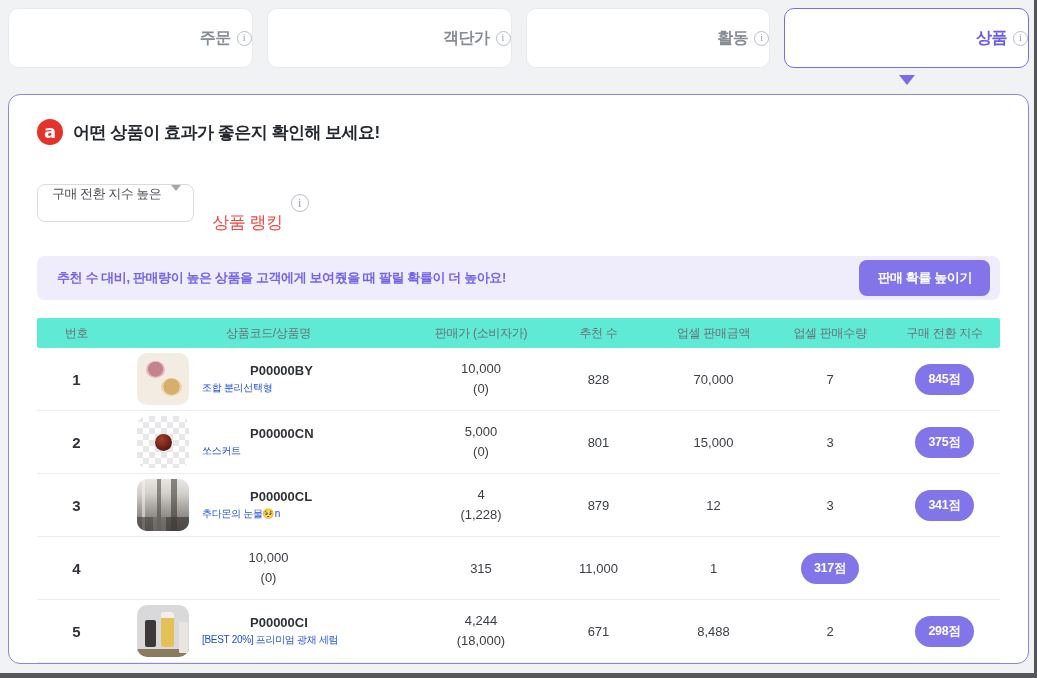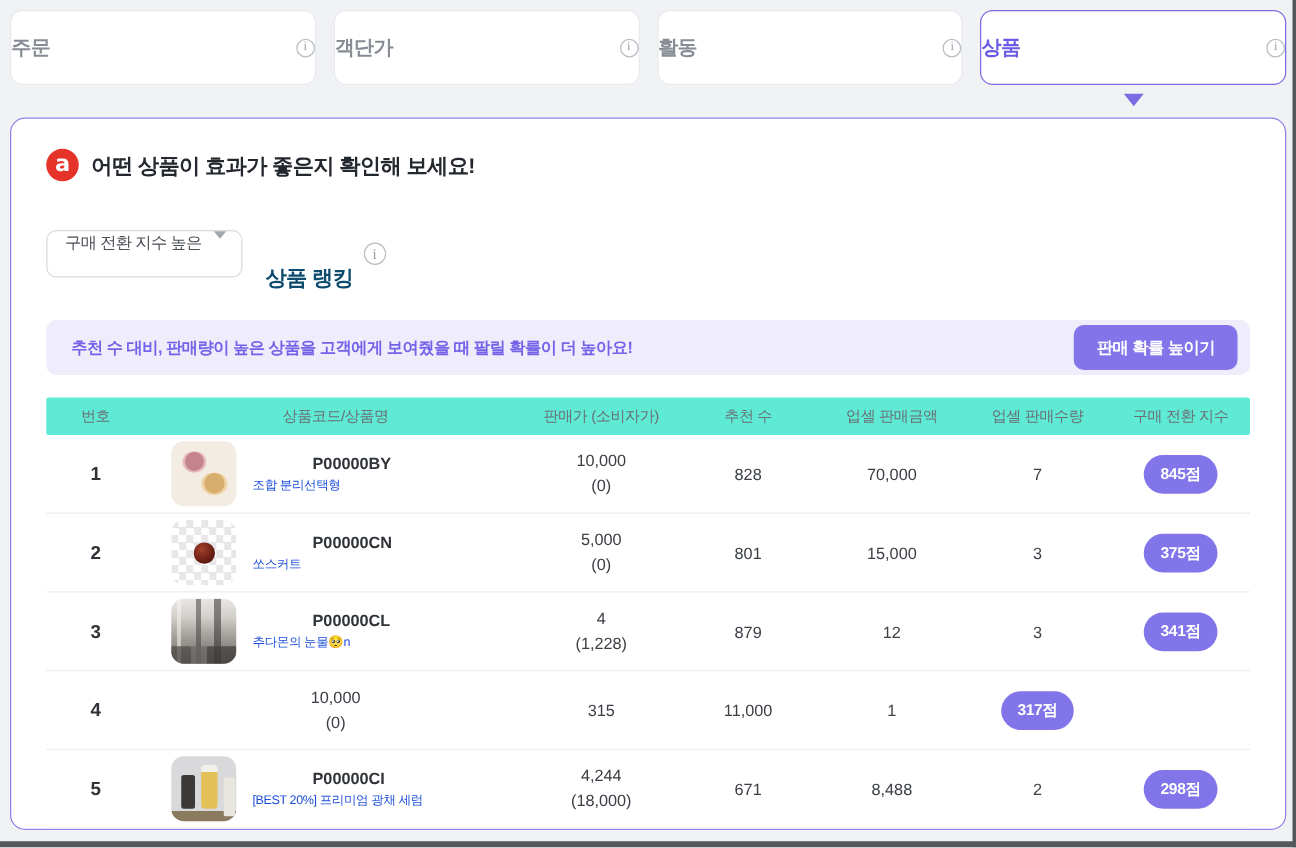--- a/index.html
+++ b/index.html
@@ -12,21 +12,21 @@
     color:#2b2f36;
   }
   
   .edge-right  { position:absolute; right:0; top:0; width:3px; height:100%; background:#56575b; z-index:50; }
   .edge-bottom { position:absolute; left:0; bottom:0; width:100%; height:5px; background:#56575b; z-index:50; }
 
   
   .tab-bar { display:flex; gap:14px; padding:8px 8px 0 8px; }
   .tab {
     flex:1; height:60px; background:#ffffff; border:1px solid #e9eaef;
-    border-radius:10px; display:flex; align-items:center; justify-content:space-between;
+    border-radius:10px; display:flex; align-items:center; justify-content:flex-end;
     gap:6px; cursor:pointer;
   }
   .tab-label { font-size:16px; font-weight:600; color:#878c95; letter-spacing:-0.5px; }
   .tab.active { border:1.5px solid #7b6ce4; }
   .tab.active .tab-label { color:#6a5ae4; font-weight:700; }
   .tab-arrow-row { height:26px; position:relative; }
   .tab-pointer {
     position:absolute; left:calc(87.5% - 8px); top:7px;
     width:0; height:0;
     border-left:8px solid transparent; border-right:8px solid transparent;
@@ -64,21 +64,21 @@
     background:#ffffff; display:flex; align-items:flex-start; justify-content:space-between;
     padding:0 12px 0 14px; cursor:pointer; gap:10px;
   }
   .dropdown-value { font-size:13px; color:#4a4e55; letter-spacing:-0.5px; }
   .caret-down {
     width:0; height:0;
     border-left:5px solid transparent; border-right:5px solid transparent;
     border-top:6px solid #a3a7ae;
   }
   .section-title-wrap { display:flex; align-items:center; gap:8px; }
-  .section-title { font-size:17px; font-weight:700; color:#0c4a6e; letter-spacing:-0.5px;margin-top:40px; }
+  .section-title { font-size:17px; font-weight:400; color:#ef4444; letter-spacing:-0.5px;margin-top:40px; }
 
   .banner {
     height:44px; background:#efecfb; border-radius:8px;
     display:flex; align-items:center; justify-content:space-between;
     padding:0 10px 0 20px; margin-bottom:18px;
   }
   .banner-text { font-size:13px; font-weight:700; color:#7463e8; letter-spacing:-0.4px; }
   .banner-button {
     height:36px; background:#8374e9; border:none; border-radius:8px;
     color:#ffffff; font-size:13px; font-weight:700; padding:0 18px;

